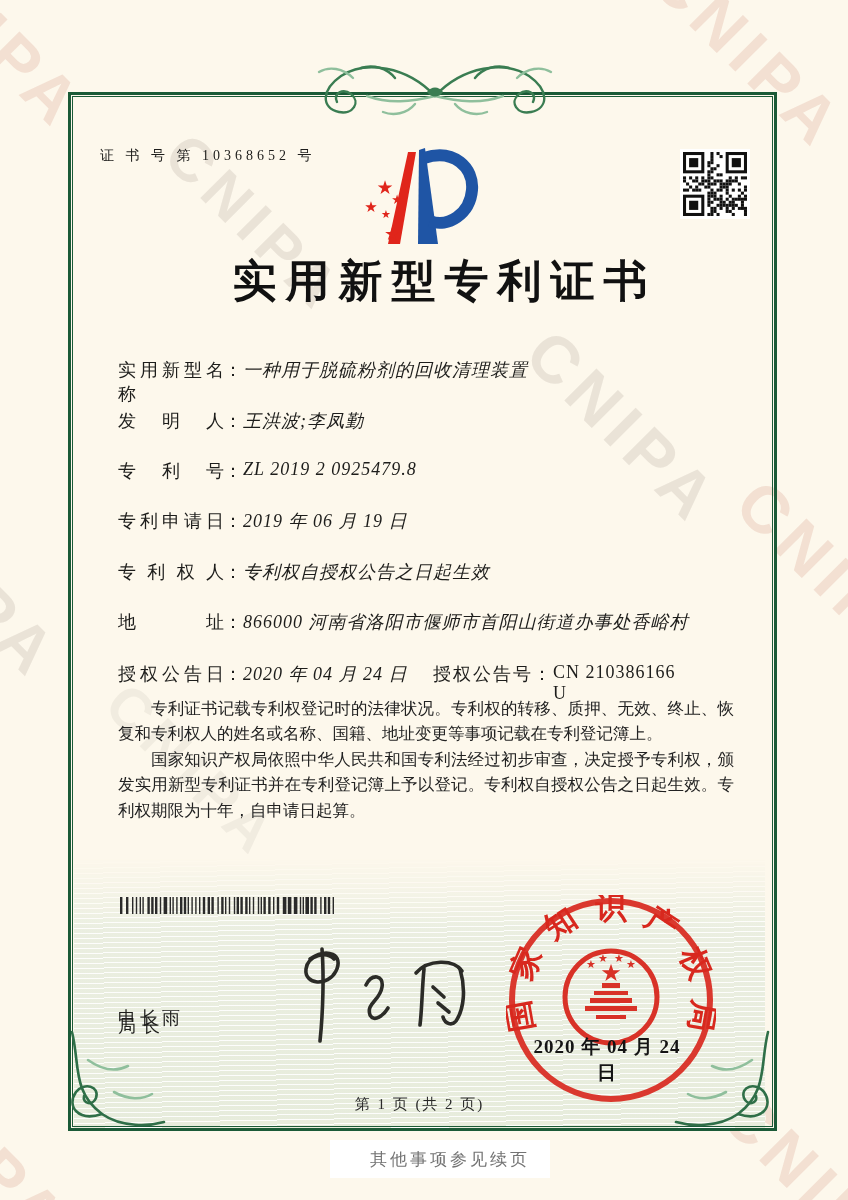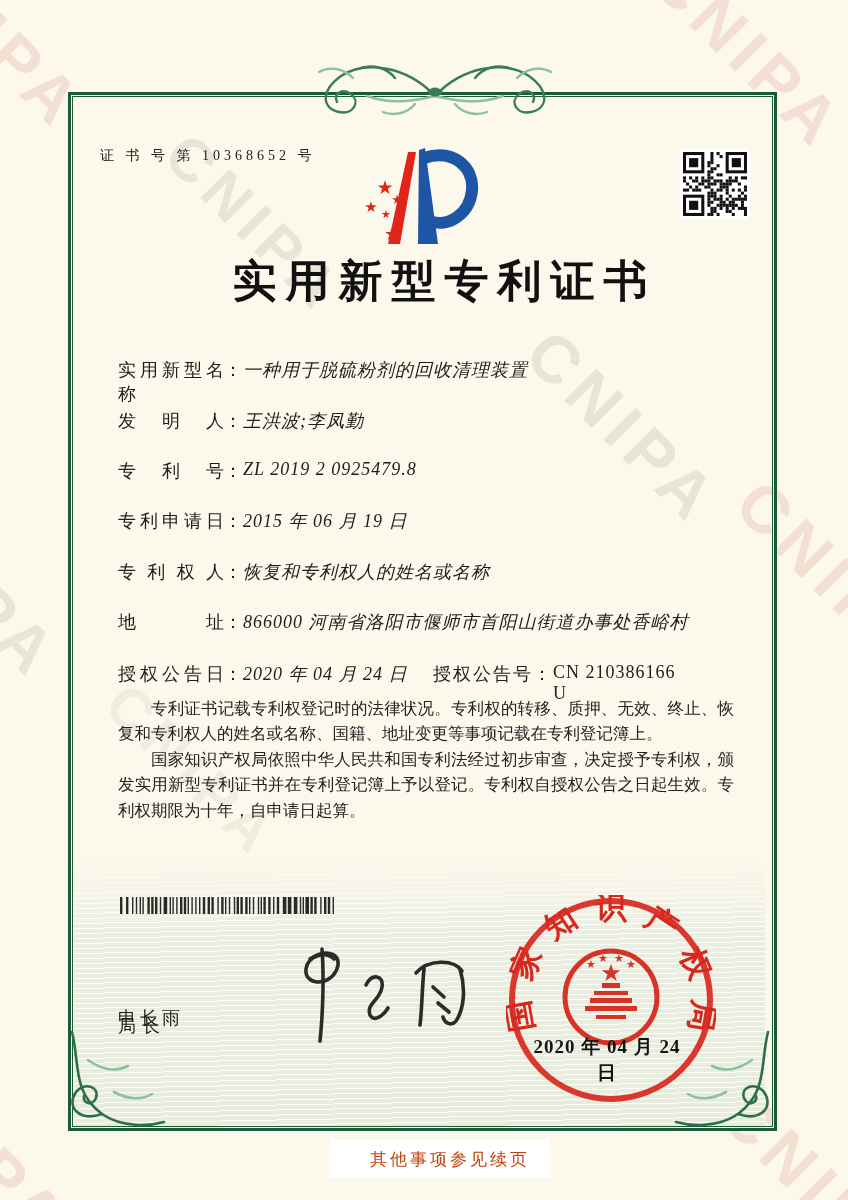--- a/index.html
+++ b/index.html
@@ -58,21 +58,21 @@
 
   .seal{position:absolute;left:506px;top:895px;}
   .seal-date{position:absolute;left:522px;top:1034px;width:170px;text-align:center;
              font-size:19px;font-weight:bold;color:#141414;letter-spacing:1px;}
 
   .page-indicator{position:absolute;left:68px;top:1095px;width:703px;text-align:center;
                   font-size:15px;letter-spacing:2px;color:#2a2a2a;}
 
   .cont-strip{position:absolute;left:330px;top:1140px;width:220px;height:38px;background:#ffffff;
               display:flex;align-items:center;justify-content:center;}
-  .cont-strip span{font-size:17px;letter-spacing:3px;color:#c2410c;margin-left:20px;}
+  .cont-strip span{font-size:17px;letter-spacing:3px;color:#737373;margin-left:20px;}
 
   .ornament{position:absolute;pointer-events:none;}
 </style>
 </head>
 <body>
 
 <div class="page">
 
   <span class="wm wm-pink" style="left:-70px;top:-80px;">CNIPA</span>
   <span class="wm wm-pink" style="left:690px;top:-60px;">CNIPA</span>
@@ -289,26 +289,26 @@
     <span class="fvalue">王洪波;李凤勤</span>
   </div>
   <div class="field-row" style="top:459px">
     <span class="flabel">专利号</span>
       <span class="fcolon">：</span>
     <span class="fvalue">ZL 2019 2 0925479.8</span>
   </div>
   <div class="field-row" style="top:509px">
     <span class="flabel">专利申请日</span>
       <span class="fcolon">：</span>
-    <span class="fvalue">2015 年 06 月 19 日</span>
+    <span class="fvalue">2019 年 06 月 19 日</span>
   </div>
   <div class="field-row" style="top:560px">
     <span class="flabel">专利权人</span>
       <span class="fcolon">：</span>
-    <span class="fvalue">恢复和专利权人的姓名或名称</span>
+    <span class="fvalue">专利权自授权公告之日起生效</span>
   </div>
   <div class="field-row" style="top:610px">
     <span class="flabel">地址</span>
       <span class="fcolon">：</span>
     <span class="fvalue">866000 河南省洛阳市偃师市首阳山街道办事处香峪村</span>
   </div>
   <div class="field-row" style="top:662px">
     <span class="flabel">授权公告日</span>
       <span class="fcolon">：</span>
     <span class="fvalue">2020 年 04 月 24 日</span>
@@ -411,17 +411,18 @@
       </g>
       <rect x="96" y="88" width="18" height="5"></rect>
       <rect x="88" y="96" width="34" height="4"></rect>
       <rect x="84" y="103" width="42" height="5"></rect>
       <rect x="79" y="111" width="52" height="5"></rect>
       <rect x="90" y="120" width="30" height="4"></rect>
     </g>
   </svg>
   <div class="seal-date">2020 年 04 月 24 日</div>
 
+  <div class="page-indicator">第 1 页 (共 2 页)</div>
   <div class="cont-strip">
     <span>其他事项参见续页</span>
   </div>
 
 </div>
 
 </body></html>

